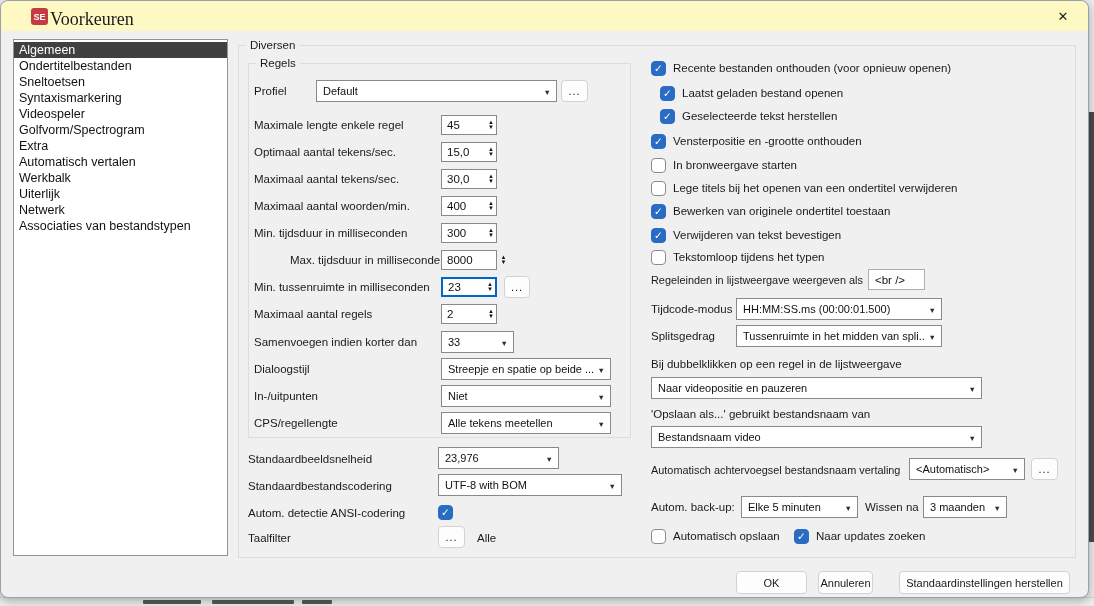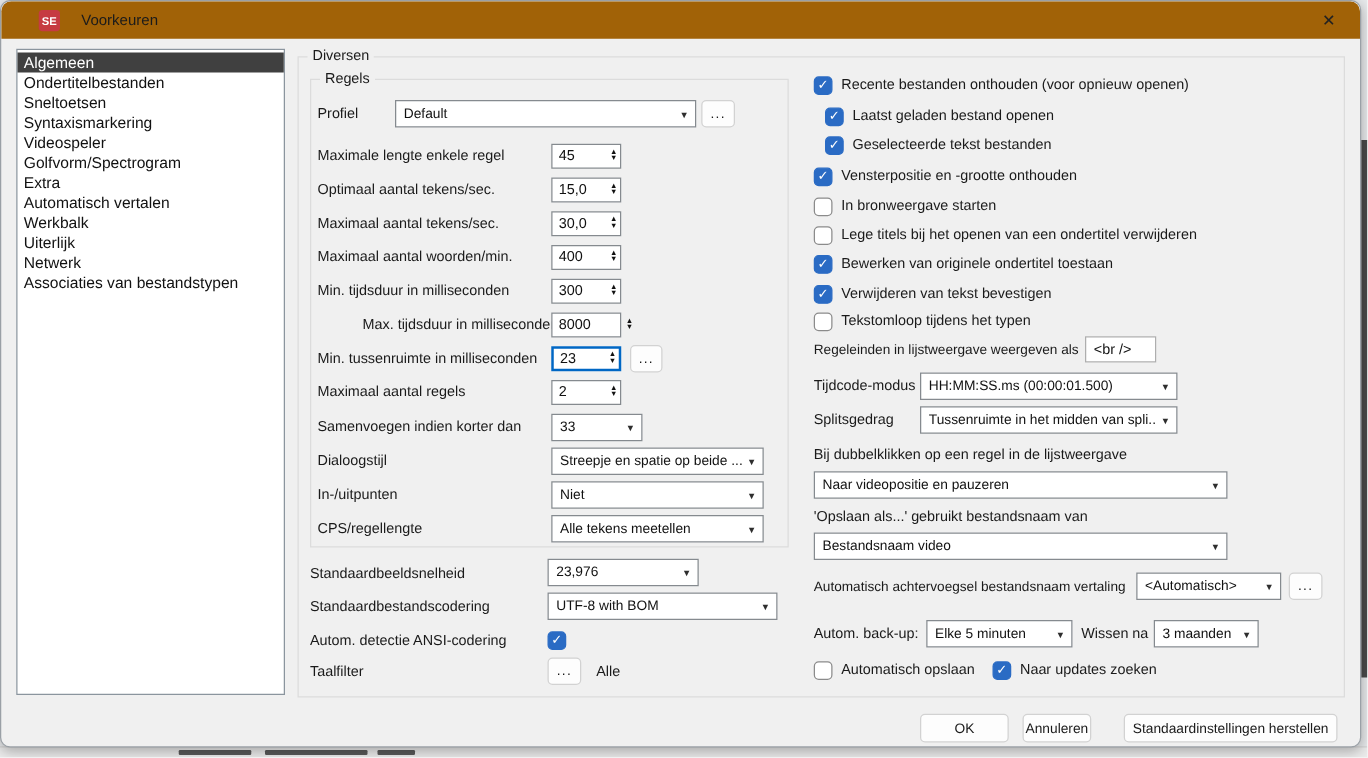--- a/index.html
+++ b/index.html
@@ -7,24 +7,24 @@
   .screen { position:relative; width:1094px; height:606px; background:#e8eaec; overflow:hidden; }
 
   
   .behind-bottom { position:absolute; left:0; bottom:0; width:1094px; height:9px; background:#ececec; border-top:1px solid #d6d6d6; }
   .smudge { position:absolute; height:4px; background:#3f3f3f; opacity:.85; border-radius:1px; }
   .behind-right { position:absolute; width:5px; background:#4a4a4a; }
 
   
   .dialog { position:absolute; left:0; top:0; width:1089px; height:598px; background:#f0f0f0;
             border:1px solid #9aa0a6; border-radius:8px; box-shadow:0 3px 10px rgba(0,0,0,.28); overflow:hidden; }
-  .titlebar { position:absolute; left:0; top:0; width:100%; height:30px; background:#a16207; border-radius:8px 8px 0 0; }
+  .titlebar { position:absolute; left:0; top:0; width:100%; height:30px; background:#fef9c3; border-radius:8px 8px 0 0; }
   .app-icon { position:absolute; left:30px; top:7px; width:17px; height:17px; background:#c63b42; border-radius:3px;
               color:#fff; font-weight:bold; font-size:9px; display:flex; align-items:center; justify-content:center; }
-  .win-title { position:absolute; left:64px; top:8px; font-size:12px; color:#1b1b1b; }
+  .win-title { position:absolute; left:49px; top:8px; font-size:18px; color:#1b1b1b;font-family:Liberation Serif, serif; }
   .close-btn { position:absolute; right:8px; top:3px; width:34px; height:24px; display:flex; align-items:center;
                justify-content:center; font-size:13px; color:#222; cursor:default; }
 
   
   .sidebar { position:absolute; left:12px; top:38px; width:215px; height:517px; background:#fff;
              border:1px solid #8b959e; padding-top:2px; }
   .lb-item { height:16px; line-height:16px; padding-left:5px; font-size:12.5px; color:#111; white-space:nowrap; }
   .lb-item.selected { background:#404040; color:#fff; }
 
   
@@ -244,21 +244,21 @@
     <div class="cbrow" style="left:659px; top:84px;" data-checked="true">
       <span class="cbbox">
           <span class="tick"></span>
         </span>
       <span class="cblabel">Laatst geladen bestand openen</span>
     </div>
     <div class="cbrow" style="left:659px; top:107px;" data-checked="true">
       <span class="cbbox">
           <span class="tick"></span>
         </span>
-      <span class="cblabel">Geselecteerde tekst bestanden</span>
+      <span class="cblabel">Geselecteerde tekst herstellen</span>
     </div>
     <div class="cbrow" style="left:650px; top:132px;" data-checked="true">
       <span class="cbbox">
           <span class="tick"></span>
         </span>
       <span class="cblabel">Vensterpositie en -grootte onthouden</span>
     </div>
     <div class="cbrow" style="left:650px; top:156px;" data-checked="false">
       <span class="cbbox">
           <span class="tick"></span>

